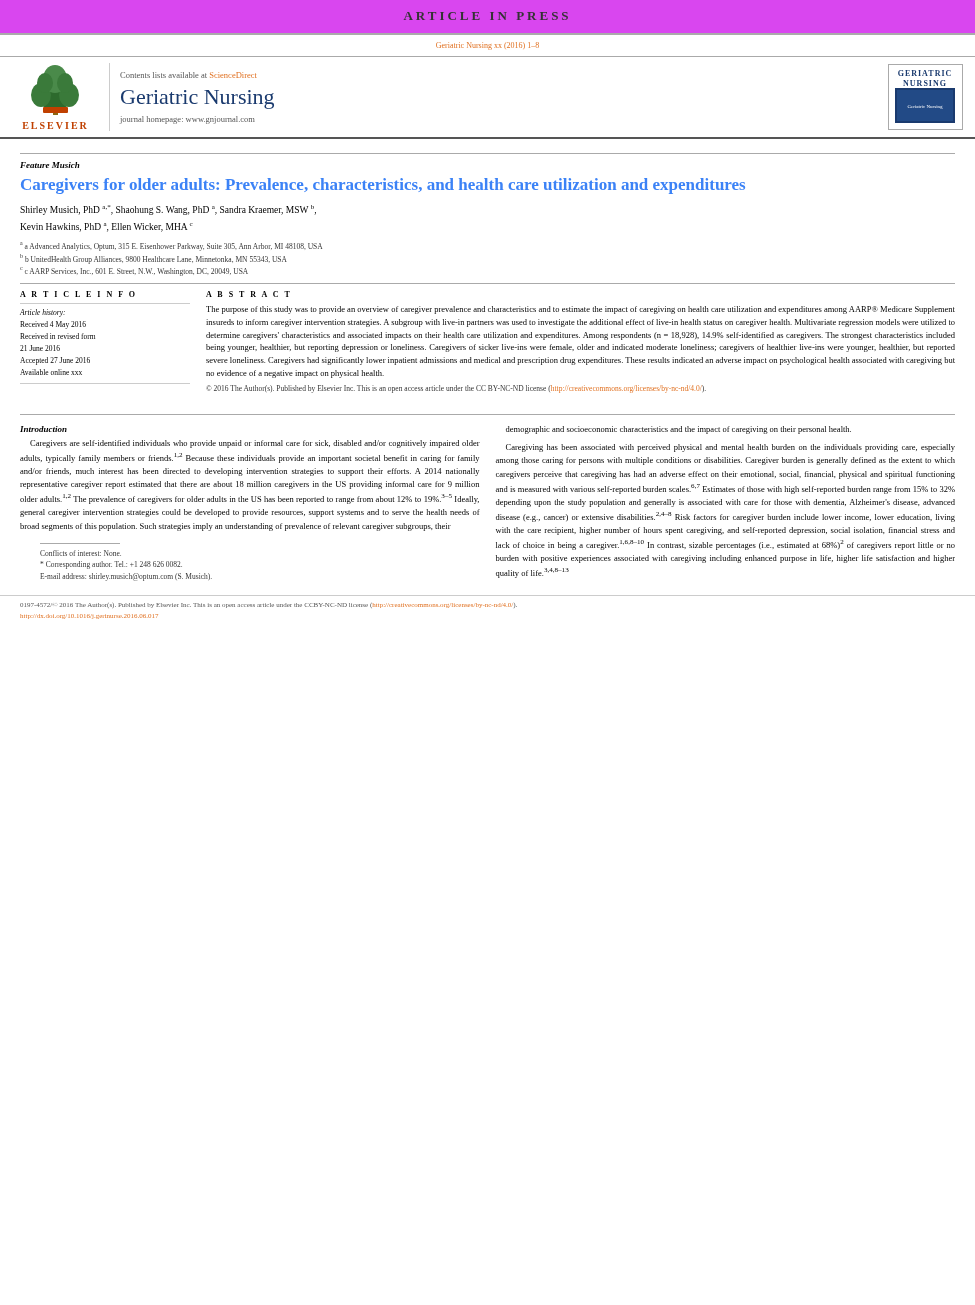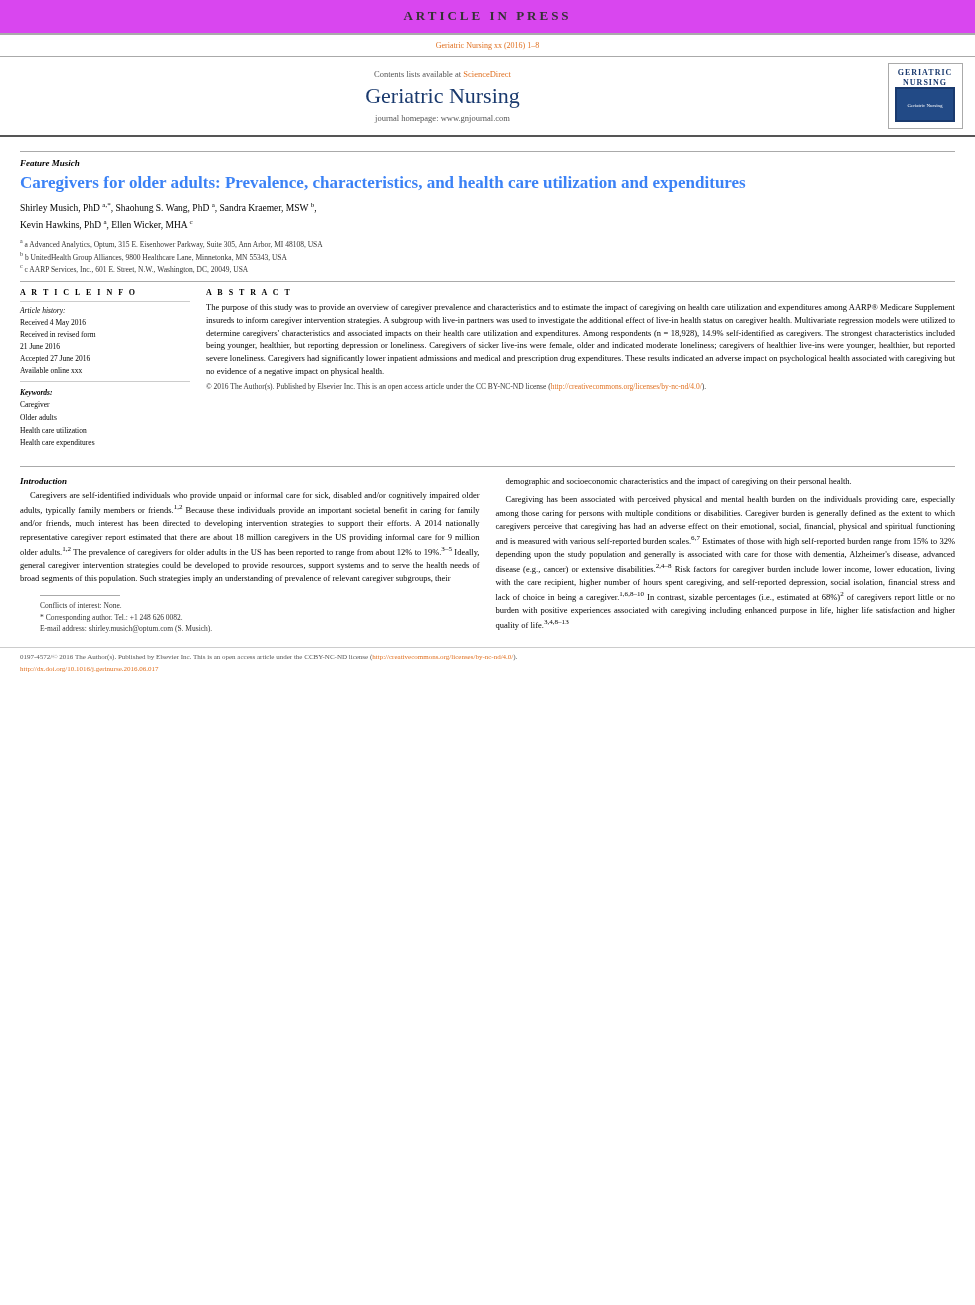--- a/index.html
+++ b/index.html
@@ -48,21 +48,20 @@
       font-size: 10px;
       font-weight: bold;
       color: #c04000;
       letter-spacing: 2px;
       margin-top: 2px;
     }
     .journal-center {
       flex: 1;
       display: flex;
       flex-direction: column;
-      align-items: center;
       justify-content: center;
     }
     .sciencedirect-link {
       font-size: 8.5px;
       color: #555;
       margin-bottom: 2px;
     }
     .sciencedirect-link a { color: #e07020; text-decoration: none; }
     .journal-title-main {
       font-size: 22px;
@@ -243,20 +242,35 @@
 <div class="article-in-press-banner">
   <span>ARTICLE IN PRESS</span>
 </div>
 
 <div class="gn-citation">
   <span>Geriatric Nursing xx (2016) 1–8</span>
 </div>
 
 <div class="journal-header">
 
+  <div class="elsevier-logo">
+    <svg class="elsevier-tree" viewBox="0 0 65 55" xmlns="http://www.w3.org/2000/svg">
+
+      <rect x="30" y="40" width="5" height="12" fill="#8B6914"></rect>
+      <ellipse cx="32" cy="28" rx="18" ry="20" fill="#2d6a2d"></ellipse>
+      <ellipse cx="18" cy="32" rx="10" ry="12" fill="#3a7a3a"></ellipse>
+      <ellipse cx="46" cy="32" rx="10" ry="12" fill="#3a7a3a"></ellipse>
+      <ellipse cx="32" cy="16" rx="12" ry="14" fill="#4a8a4a"></ellipse>
+      <ellipse cx="22" cy="20" rx="8" ry="10" fill="#3a7a3a"></ellipse>
+      <ellipse cx="42" cy="20" rx="8" ry="10" fill="#3a7a3a"></ellipse>
+
+      <rect x="20" y="44" width="25" height="6" rx="1" fill="#c04000"></rect>
+    </svg>
+    <div class="elsevier-text">ELSEVIER</div>
+  </div>
 
   <div class="journal-center">
     <div class="sciencedirect-link">
       <span>Contents lists available at</span> <a href="#">ScienceDirect</a>
     </div>
     <div class="journal-title-main">Geriatric Nursing</div>
     <div class="journal-homepage">journal homepage: www.gnjournal.com</div>
   </div>
 
   <div class="journal-logo-right">
@@ -289,27 +303,20 @@
 
     <div class="article-info-col">
       <div class="col-heading">A R T I C L E   I N F O</div>
       <hr class="thin">
       <div class="history-label italic">Article history:</div>
       <div class="history-item">Received 4 May 2016</div>
       <div class="history-item">Received in revised form<br>21 June 2016</div>
       <div class="history-item">Accepted 27 June 2016</div>
       <div class="history-item">Available online xxx</div>
       <hr class="thin">
-      <div class="keywords-section">
-        <div class="kw-label">Keywords:</div>
-        <div class="kw-item">Caregiver</div>
-        <div class="kw-item">Older adults</div>
-        <div class="kw-item">Health care utilization</div>
-        <div class="kw-item">Health care expenditures</div>
-      </div>
     </div>
 
     <div class="abstract-col">
       <div class="col-heading">A B S T R A C T</div>
       <div class="abstract-text">
         <p>The purpose of this study was to provide an overview of caregiver prevalence and characteristics and to estimate the impact of caregiving on health care utilization and expenditures among AARP® Medicare Supplement insureds to inform caregiver intervention strategies. A subgroup with live-in partners was used to investigate the additional effect of live-in health status on caregiver health. Multivariate regression models were utilized to determine caregivers' characteristics and associated impacts on their health care utilization and expenditures. Among respondents (n = 18,928), 14.9% self-identified as caregivers. The strongest characteristics included being younger, healthier, but reporting depression or loneliness. Caregivers of sicker live-ins were female, older and indicated moderate loneliness; caregivers of healthier live-ins were younger, healthier, but reported severe loneliness. Caregivers had significantly lower inpatient admissions and medical and prescription drug expenditures. These results indicated an adverse impact on psychological health associated with caregiving but no evidence of a negative impact on physical health.</p>
         <p class="cc-license">
           © 2016 The Author(s). Published by Elsevier Inc. This is an open access article under the CC BY-NC-ND license (<a href="#">http://creativecommons.org/licenses/by-nc-nd/4.0/</a>).
         </p>
       </div>

